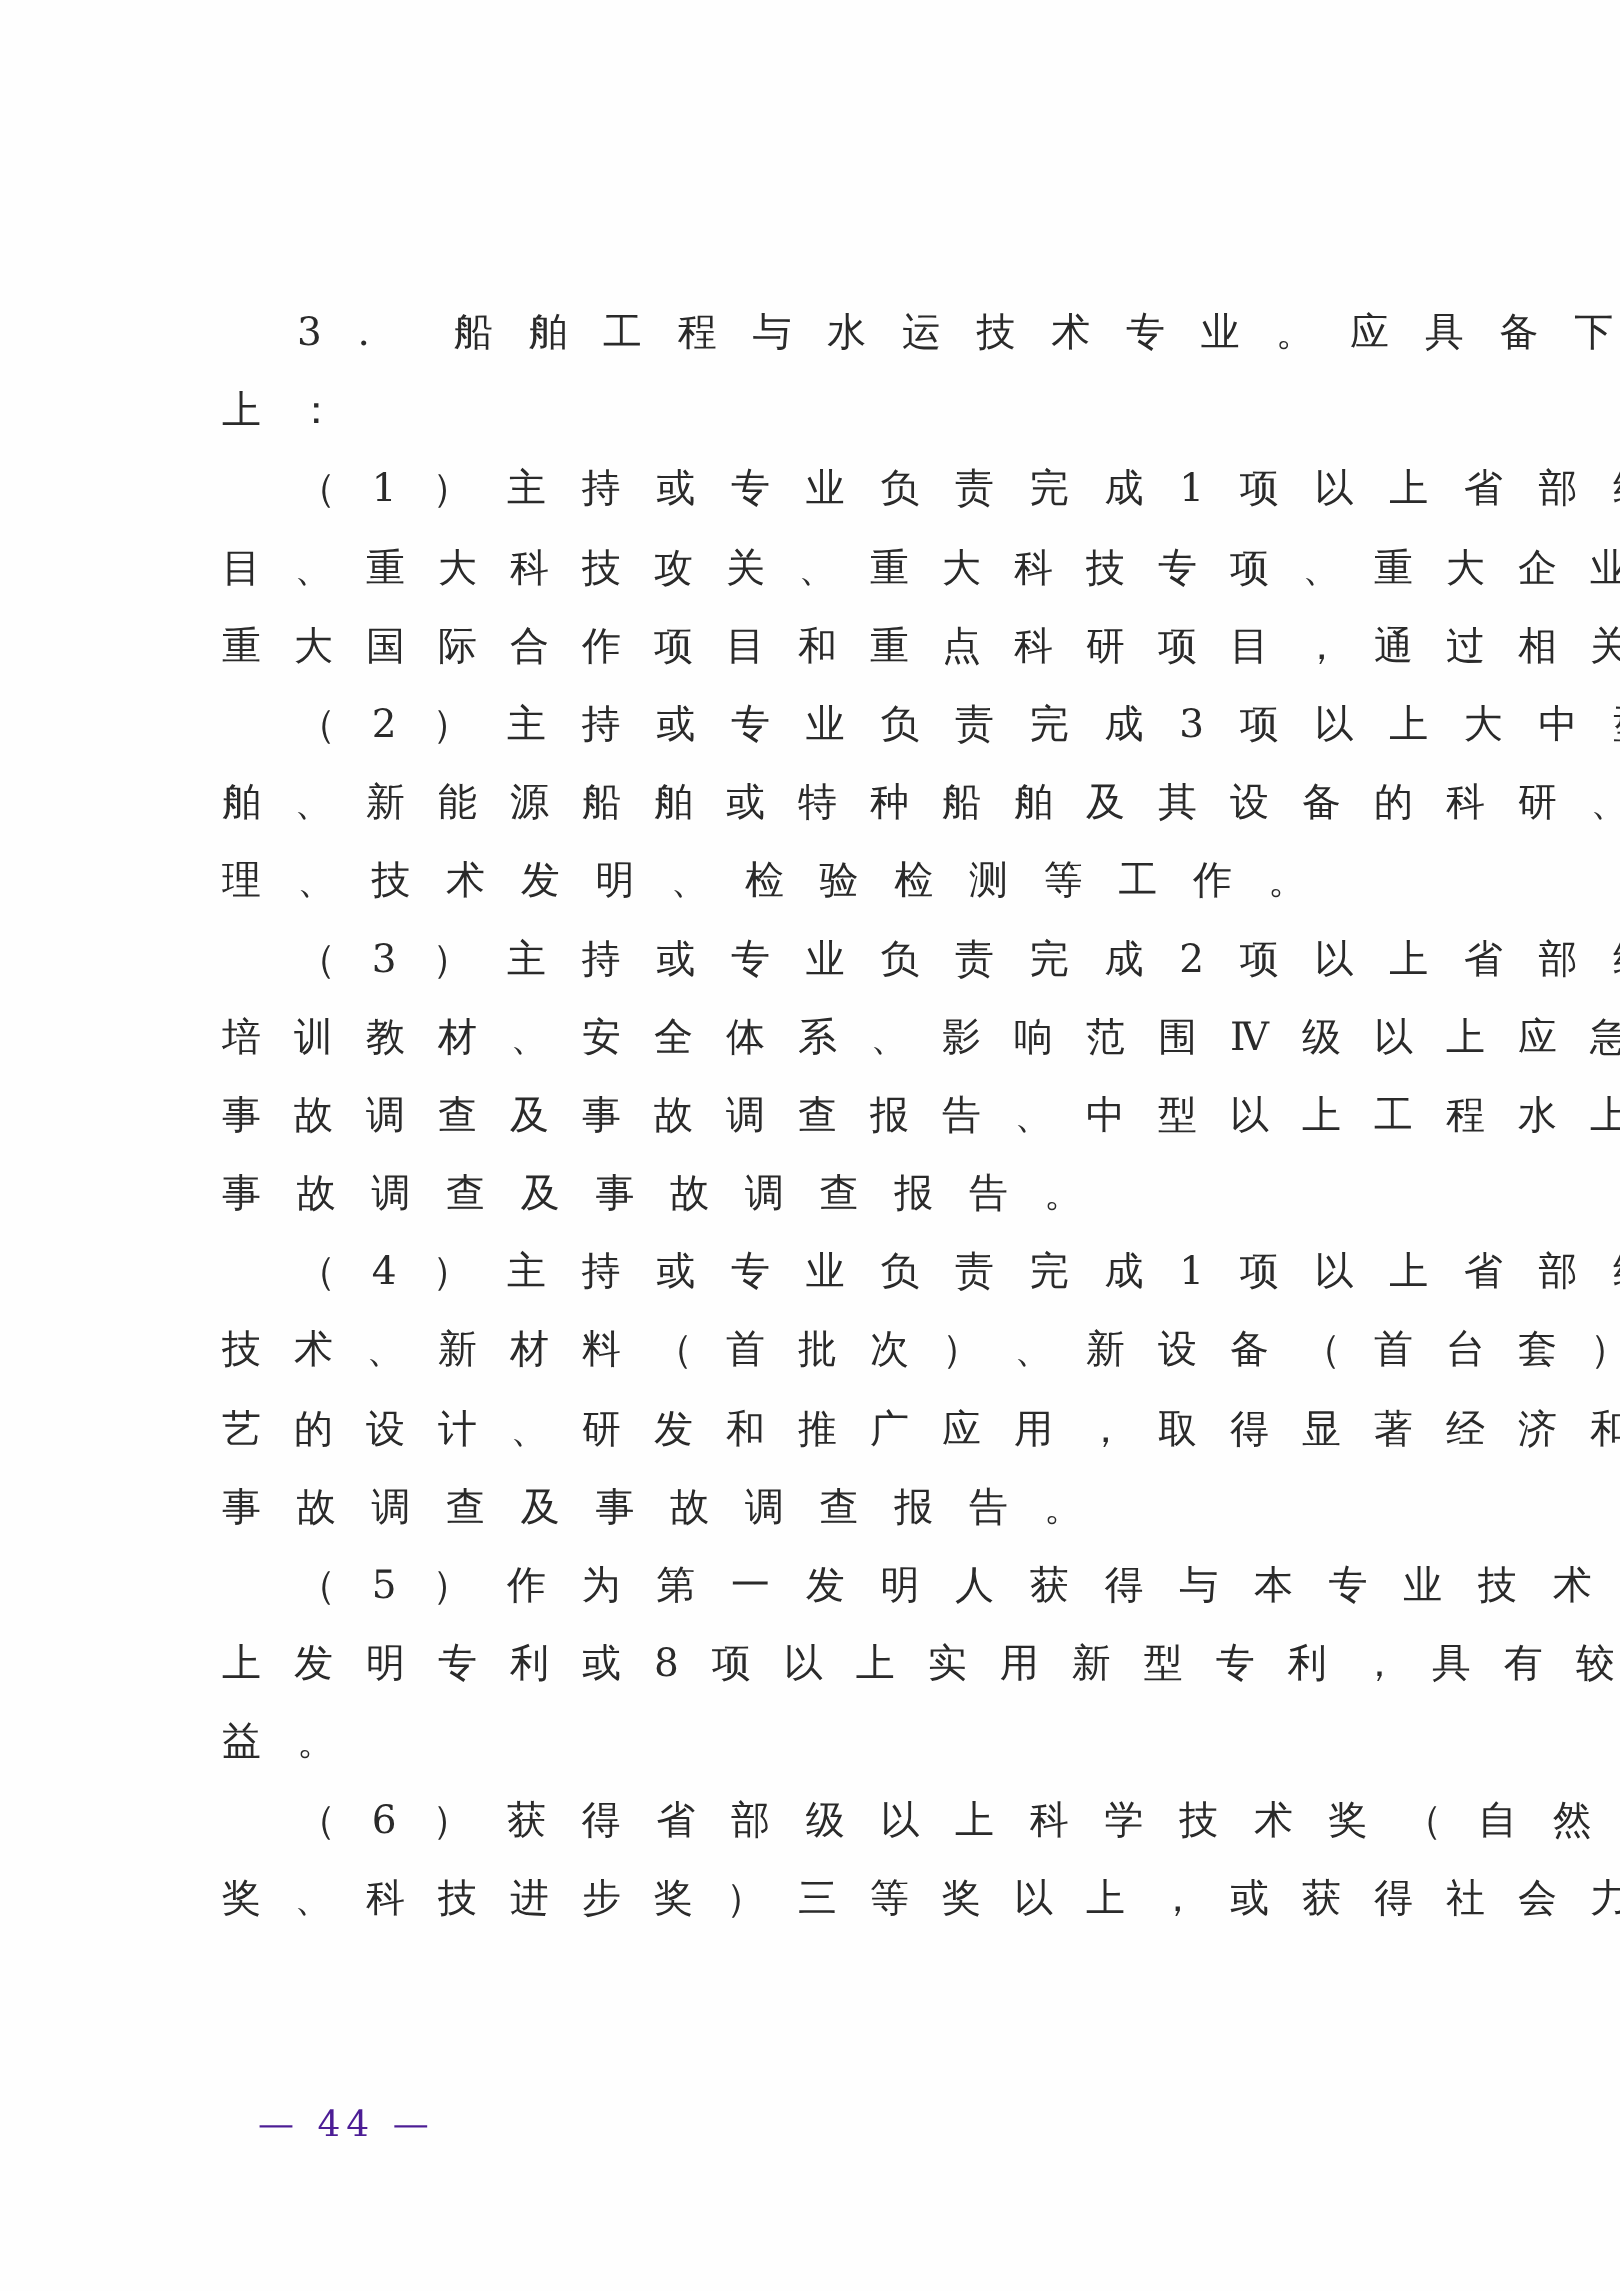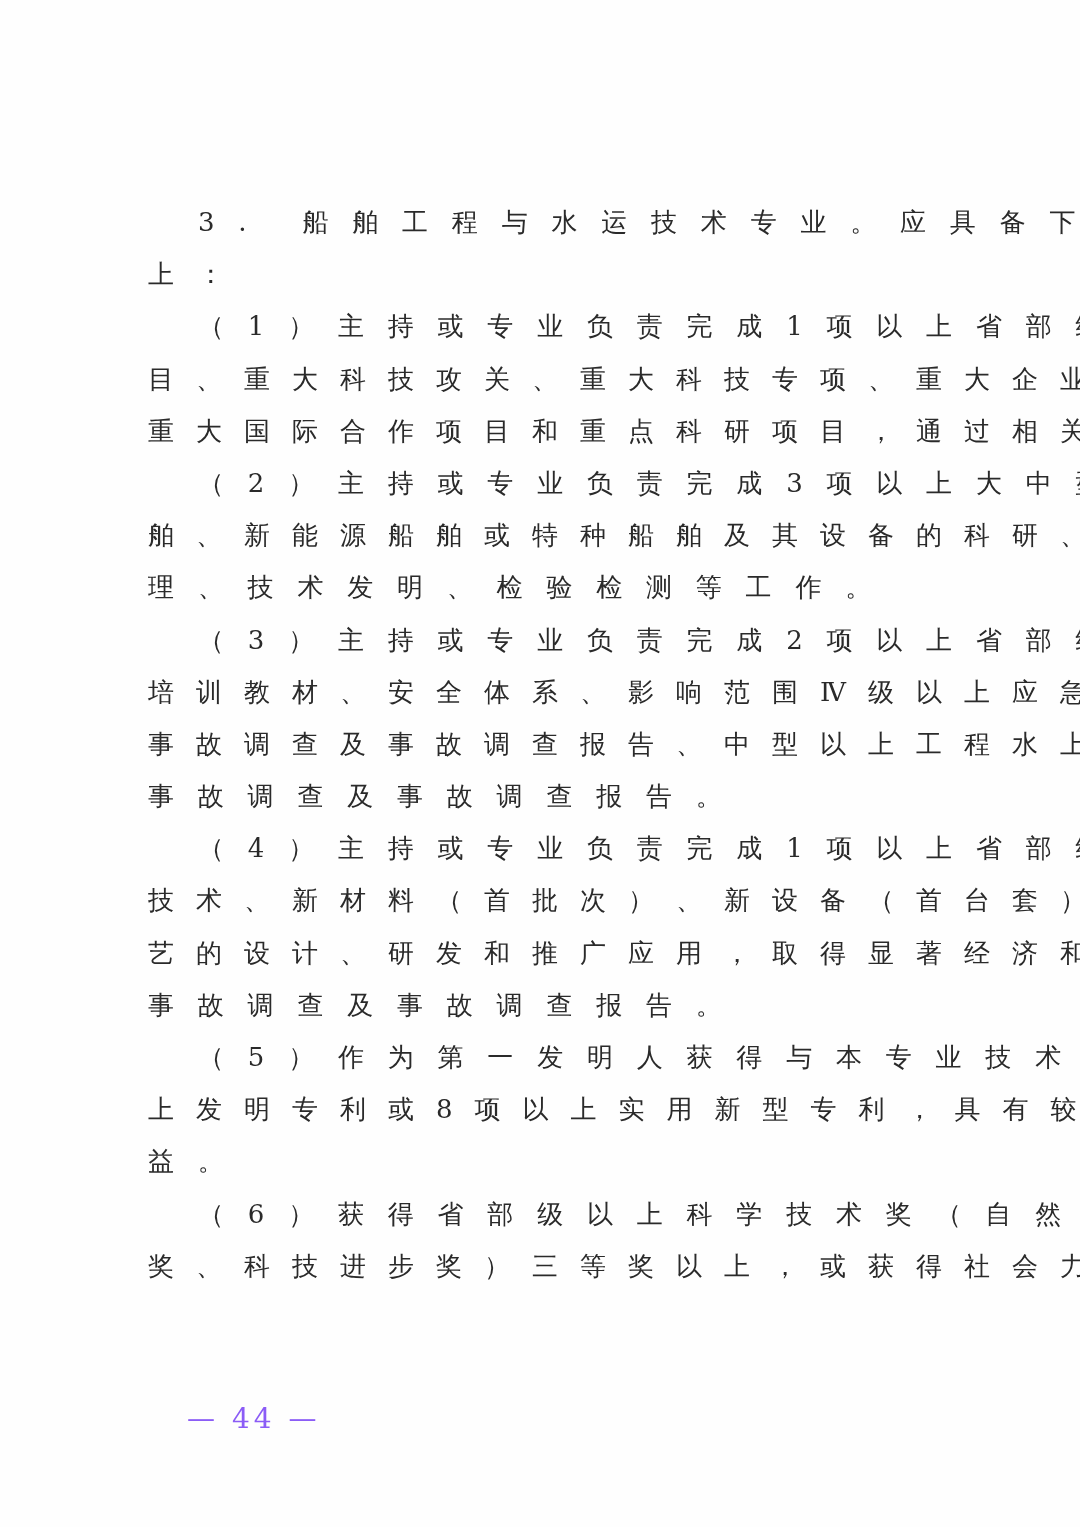--- a/index.html
+++ b/index.html
@@ -10,23 +10,23 @@
     font-family: "DejaVu Serif", "Liberation Serif", serif;
     color: #2a2a2a; font-size: 26px;
   }
   .line {
     height: 52.2px; line-height: 52.2px; white-space: nowrap;
     letter-spacing: 23.8px;
   }
   .line.indent { padding-left: 50px; }
   .line.tight { letter-spacing: 22px; }
   .page-number {
-    position: absolute; left: 187px; top: 1402px;
+    position: absolute; left: 172px; top: 1402px;
     font-family: "DejaVu Serif", "Liberation Serif", serif;
-    font-size: 28px; color: #8b5cf6; letter-spacing: 4px;
+    font-size: 24px; color: #4c1d95; letter-spacing: 4px;
   }
 </style>
 </head>
 <body>
 
 <div class="page">
   <div class="content">
     <div class="line indent">3. 船舶工程与水运技术专业。应具备下列条件中的3项以</div>
     <div class="line">上：</div>
 

